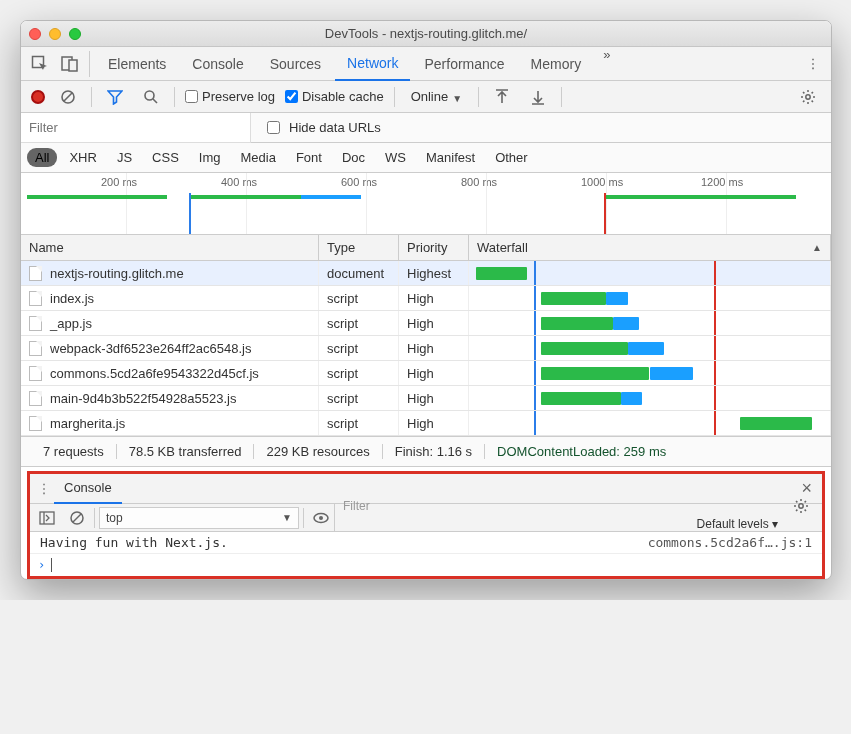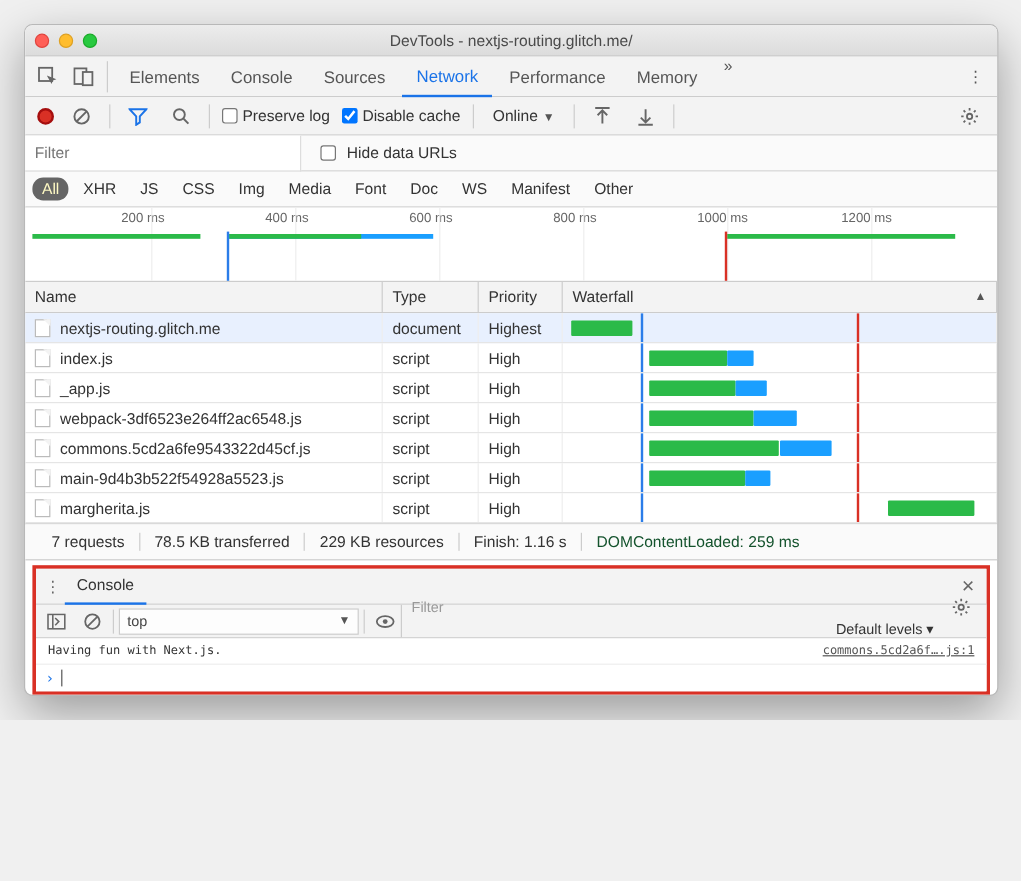--- a/index.html
+++ b/index.html
@@ -69,21 +69,21 @@
   .select { display:flex; align-items:flex-end; gap:4px; padding:0 6px; cursor:pointer;}
   .tri-down { font-size:10px; color:#555;}
   .gear { margin-left:auto;}
   
   .filter-row { display:flex; align-items:center; height:30px; border-bottom:1px solid #ccc; background:#fafafa; }
   .filter-input { flex:0 0 230px; border:1px solid #ddd; border-top:none; border-left:none; height:30px; padding:0 8px; font-size:13px; color:#999; background:#fff;}
   .hide-urls { padding-left:12px; display:flex; align-items:center; gap:6px; color:#333;}
   
   .typerow { display:flex; align-items:center; height:30px; padding:0 6px; gap:4px; border-bottom:1px solid #ccc; background:#fafafa;}
   .pill { padding:2px 8px; font-size:13px; color:#333; cursor:pointer; border-radius:9px;}
-  .pill.active { background:#656565; color:#fef9c3;}
+  .pill.active { background:#656565; color:#000000;}
   
   .overview { height:62px; border-bottom:1px solid #ccc; position:relative; background:#fff;}
   .overview-ticks { display:flex; height:20px; font-size:11px; color:#666; position:relative;}
   .tick { position:absolute; top:3px; font-size:11px;}
   .tickline { position:absolute; top:0; bottom:0; width:1px; background:#eee;}
   .ov-bars { position:absolute; top:22px; left:0; right:0; height:6px;}
   .ov-bar { position:absolute; height:4px; background:#2bba49;}
   .vline-blue{position:absolute;top:20px;bottom:0;width:2px;background:#2b7de9;}
   .vline-red{position:absolute;top:20px;bottom:0;width:2px;background:#d93025;}
   
@@ -118,23 +118,23 @@
   .dots3{width:20px;text-align:center;}
   .dtab{padding:0 10px;height:30px;display:flex;align-items:center;color:#333;border-bottom:2px solid #1a73e8;}
   .drawer-close{margin-left:auto;padding:0 10px;color:#666;font-size:18px;cursor:pointer;}
   .console-toolbar{display:flex;align-items:flex-end;height:28px;border-bottom:1px solid #ccc;background:#f3f3f3;}
   .console-left{display:flex;align-items:center;flex:0 0 305px;border-right:1px solid #ccc;height:100%;padding-left:4px;gap:4px;}
   .ctx{flex:1;height:22px;border:1px solid #ccc;background:#fdfdfd;display:flex;align-items:center;padding:0 6px;font-size:12px;color:#444;justify-content:space-between;}
   .console-right{display:flex;align-items:center;flex:1;padding:0 8px;gap:10px;}
   .cfilter{flex:1;color:#999;font-size:12px;}
   .levels{font-size:12px;color:#333;margin-top:36px;}
   .console-body{background:#fff;}
-  .console-line{display:flex;align-items:center;height:22px;padding:0 10px;font-family:Menlo,Consolas,monospace;font-size:10px;border-bottom:1px solid #eee;}
+  .console-line{display:flex;align-items:center;height:22px;padding:0 10px;font-family:Menlo,Consolas,monospace;font-size:13px;border-bottom:1px solid #eee;}
   .console-line .msg{flex:1;}
-  .console-line .src{color:#555;text-decoration:underline;}
+  .console-line .src{color:#555;}
   .console-prompt{display:flex;align-items:center;height:22px;padding:0 8px;font-family:Menlo,monospace;font-size:12px;}
   .prompt-caret{color:#1a73e8;margin-right:6px;}
   .cursor{width:1px;height:14px;background:#555;}
   svg{display:block;}
 </style>
 </head>
 <body>
 
 <div class="window">
 

